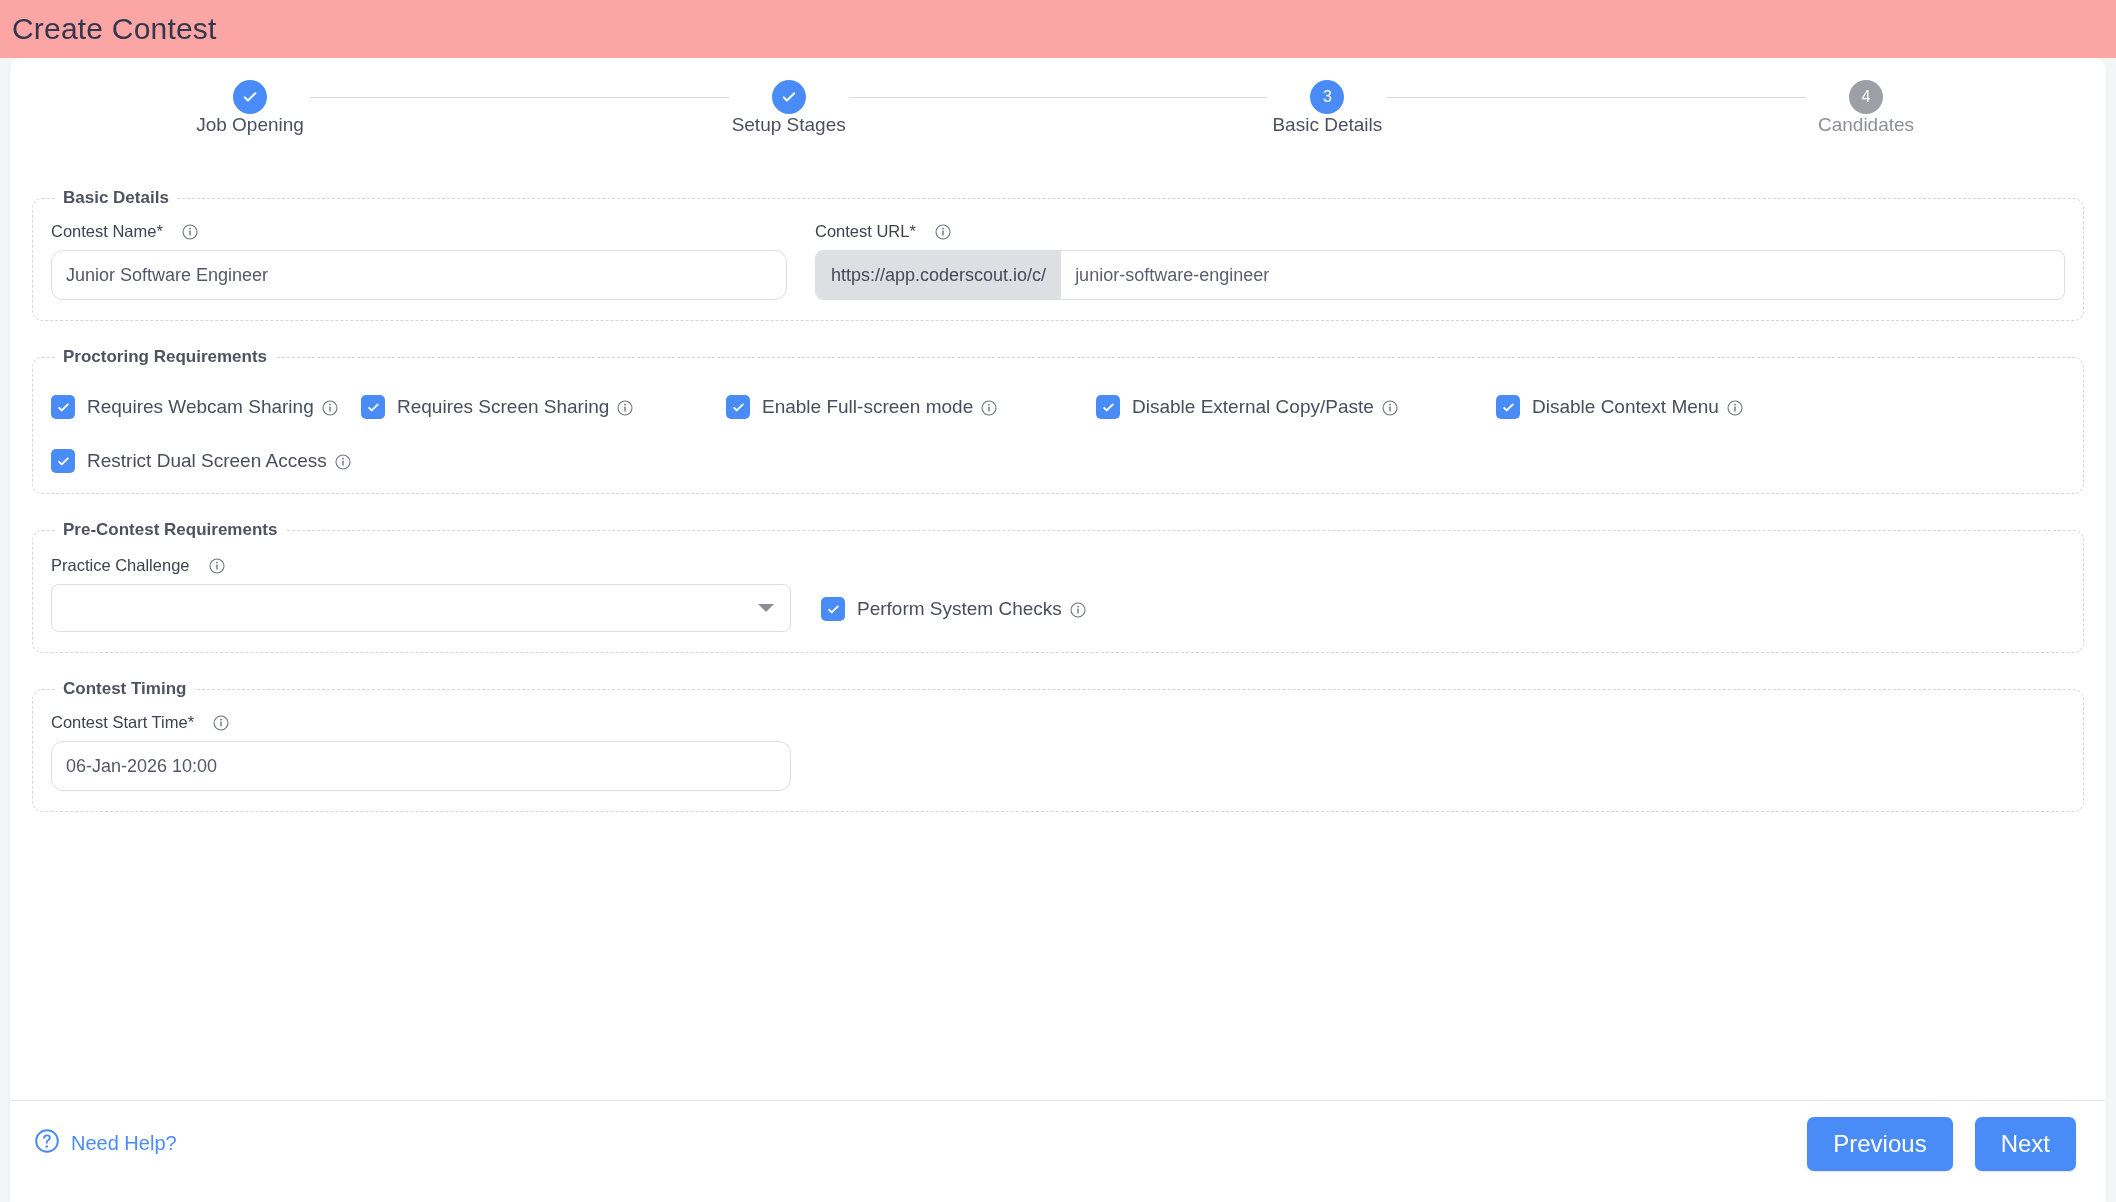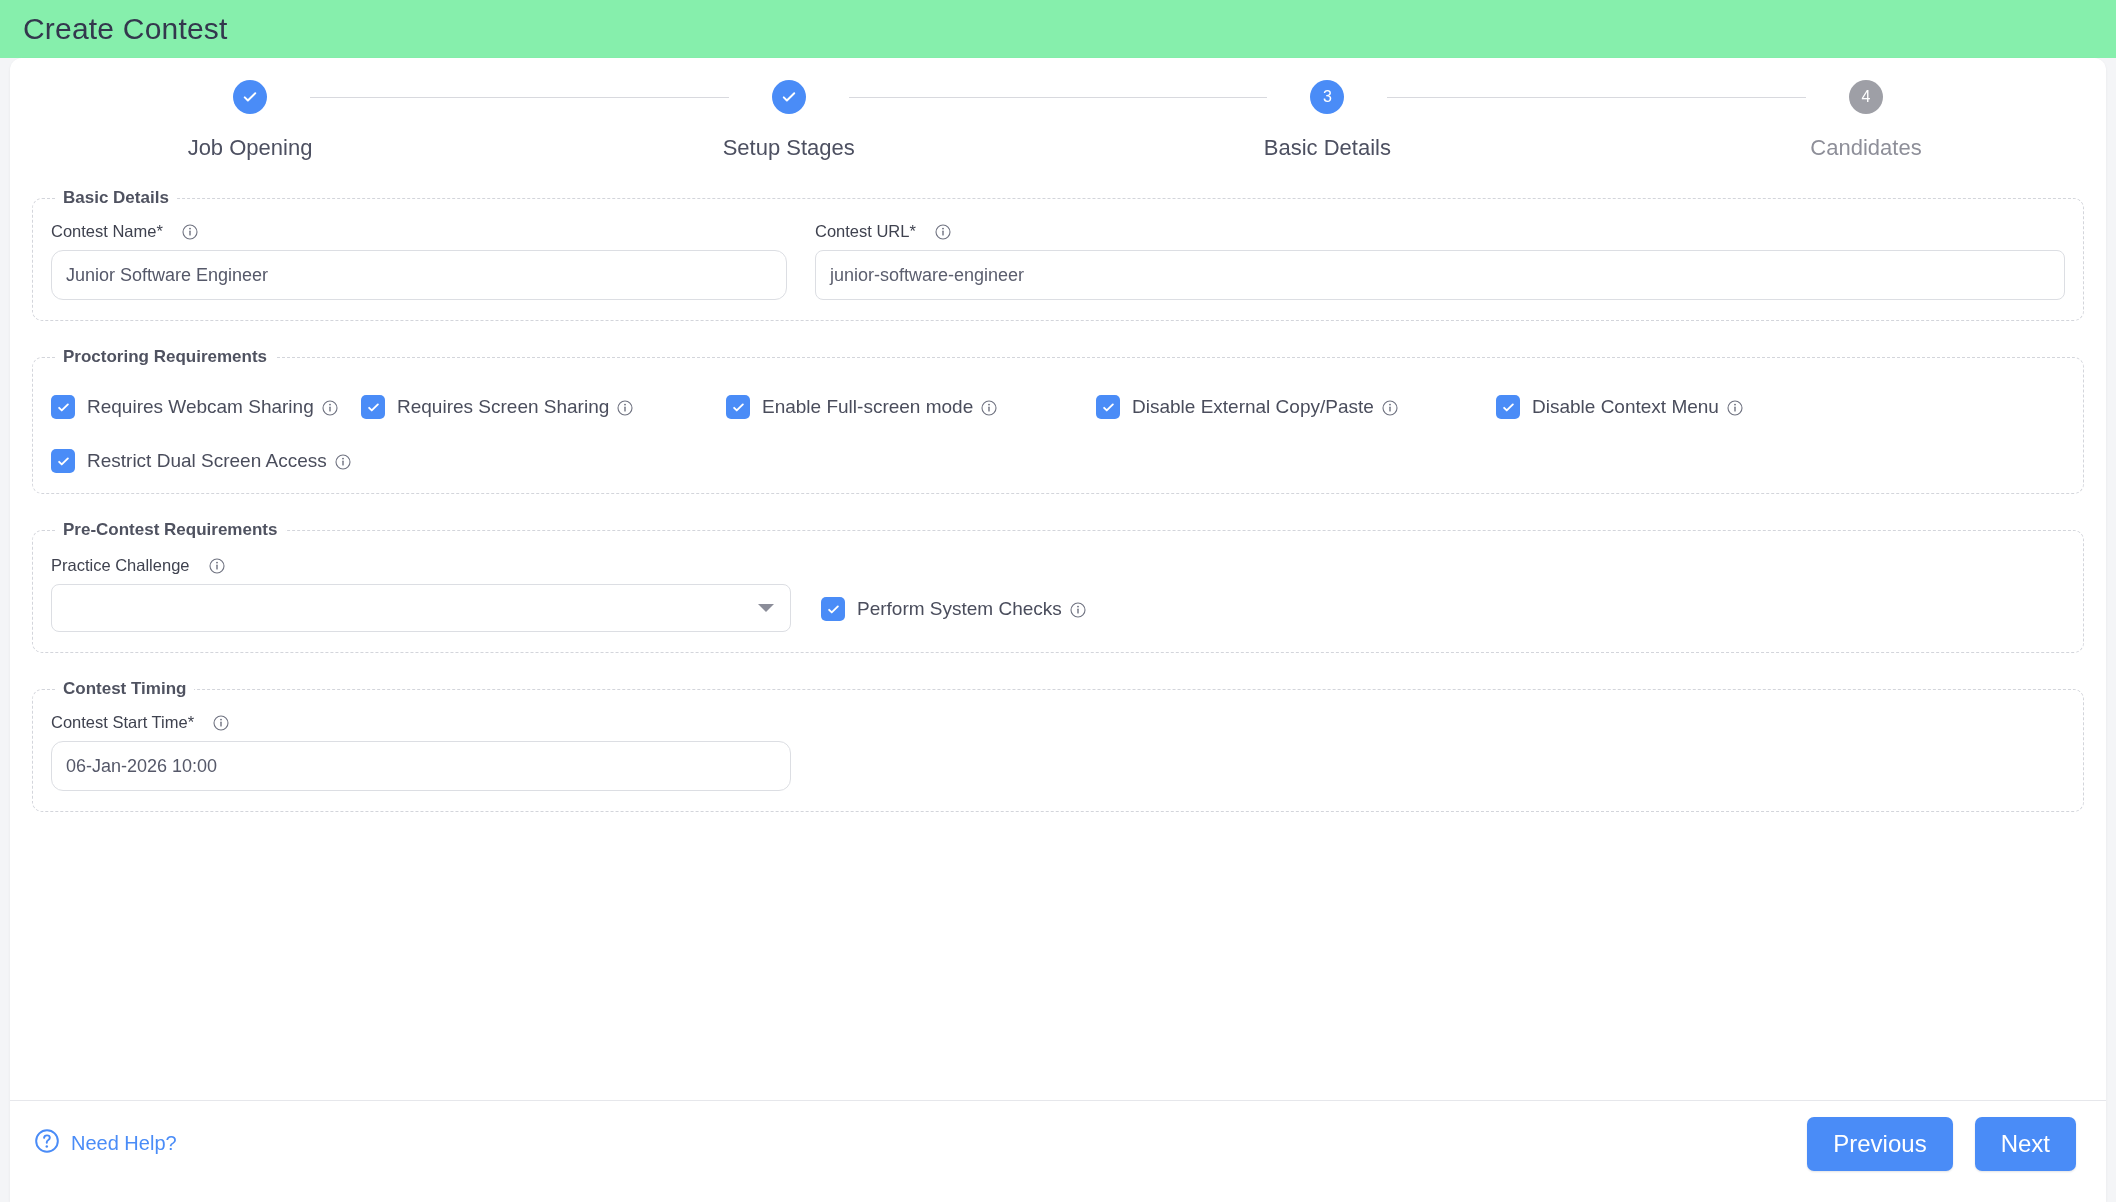--- a/index.html
+++ b/index.html
@@ -13,22 +13,22 @@
   .page {
     position: relative;
     width: 2116px; height: 1202px;
     background: #f4f5f7;
   }
   
   .page-header {
     height: 58px;
     display: flex;
     align-items: center;
-    padding-left: 23px;
-    background: #86efac;
+    padding-left: 12px;
+    background: #fca5a5;
   }
   .page-title {
     font-size: 30px;
     color: #2f3murky;
     color: #33374d;
     font-weight: 400;
     letter-spacing: .2px;
   }
   
   .card {
@@ -66,22 +66,21 @@
     display: flex; align-items: center; justify-content: center;
     color: #fff;
     font-size: 16px;
     font-weight: 500;
   }
   .step-bubble.done { background: #4a8cf7; }
   .step-bubble.active { background: #4a8cf7; }
   .step-bubble.todo { background: #9e9fa6; }
   .step-bubble svg { display:block; }
   .step-label {
-    margin-top: 21px;
-    font-size: 22px;
+    font-size: 19px;
     color: #4d5061;
     white-space: nowrap;
   }
   .step-label.muted { color: #8e8f99; }
   .connector {
     flex: 1 1 auto;
     height: 1px;
     background: #d8d9de;
     margin-top: 17px;
   }
@@ -323,20 +322,21 @@
               <span>Contest URL*</span>
               <span class="info-icon">
                 <svg width="16" height="16" viewBox="0 0 16 16">
                     <circle cx="8" cy="8" r="7" fill="none" stroke="#6f7280" stroke-width="1.1"></circle>
                     <circle cx="8" cy="4.6" r=".95" fill="#6f7280"></circle>
                     <rect x="7.3" y="6.6" width="1.4" height="5" rx=".6" fill="#6f7280"></rect>
                   </svg>
               </span>
             </div>
             <div class="url-group">
+              <div class="url-prefix">https://app.coderscout.io/c/</div>
               <div class="url-value" placeholder="contest-url">junior-software-engineer</div>
             </div>
           </div>
         </div>
       </fieldset>
 
       <fieldset class="section">
         <legend>Proctoring Requirements</legend>
 
         <div class="checks-row">

